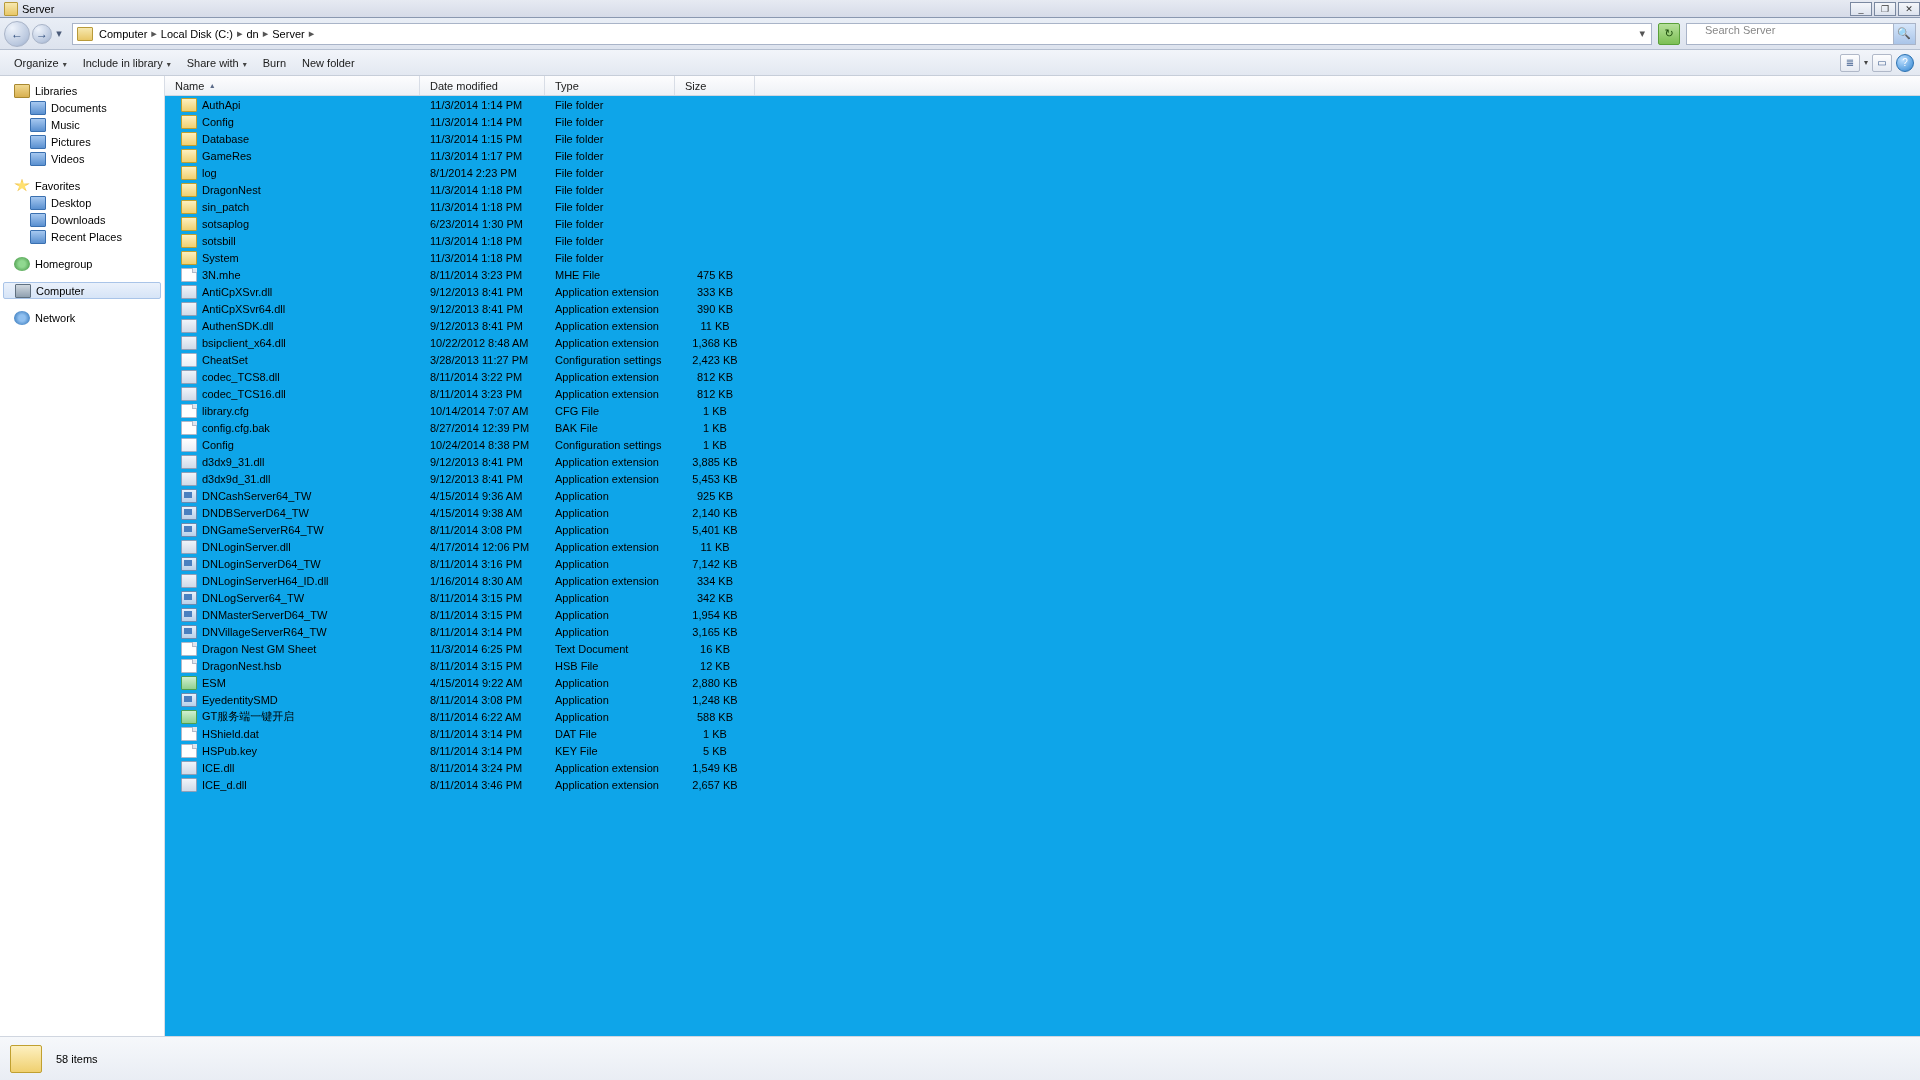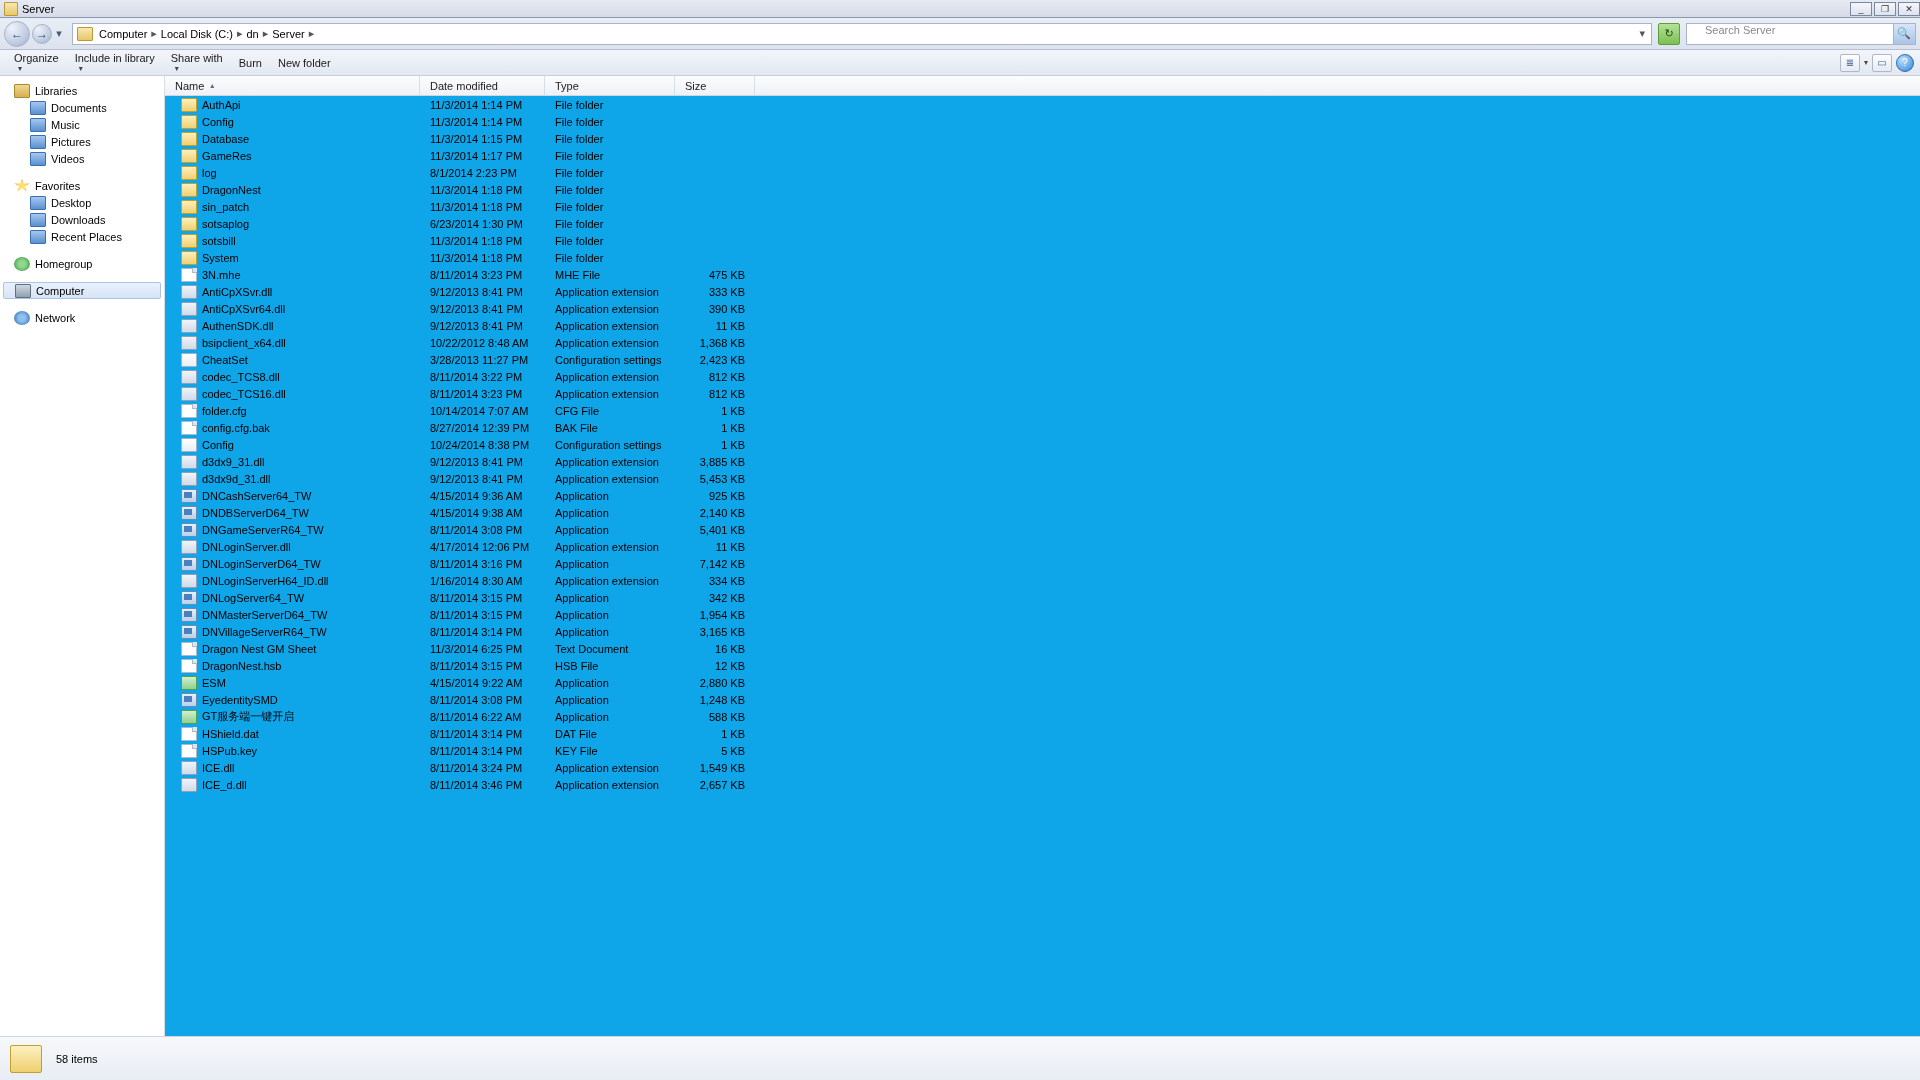--- a/index.html
+++ b/index.html
@@ -24,21 +24,21 @@
 .addr .sep { color:#555; padding:0 2px;}
 .addr .end { color:#555; padding:0 2px; margin-left:auto;}
 .refresh { width:22px; height:22px; border:1px solid #5aa03a; background:linear-gradient(#b6e09a,#7cbf54); color:#1a4a0a; display:flex; align-items:center; justify-content:center; border-radius:2px;}
 .searchbox { width:230px; height:22px; border:1px solid #a9b4c8; background:#fff; margin-left:6px; display:flex; align-items:flex-start; color:#888; }
 .searchbox .si { width:18px; text-align:center; color:#6a8ab0;}
 .searchbox .st { flex:1;}
 .searchbox .sb { width:22px; height:20px; background:linear-gradient(#d6e6fa,#a9c4e8); border-left:1px solid #a9b4c8; display:flex;align-items:center;justify-content:center;color:#2b5aa0;}
 
 
 .toolbar { height:26px; background:linear-gradient(#f2f5fa,#e3e8f1); border-bottom:1px solid #c7ced9; display:flex; align-items:center; padding:0 6px; }
-.toolbar .tbtn { padding:3px 8px; display:flex; align-items:flex-start; color:#1a1a1a;flex-direction:column;}
+.toolbar .tbtn { padding:3px 8px; display:flex; align-items:flex-end; color:#1a1a1a;}
 .toolbar .tbtn .dd { font-size:8px; margin-left:4px; color:#444;}
 .toolbar .right { margin-left:auto; display:flex; align-items:center; gap:4px;}
 .toolbar .right .ico { width:20px; height:18px; border:1px solid #b0b8c8; background:linear-gradient(#fdfdfe,#e6eaf2); border-radius:2px; display:flex; align-items:center; justify-content:center; font-size:10px; color:#3a5a8a;}
 .toolbar .right .help { background:radial-gradient(circle at 35% 30%, #bfe0ff 0%, #5aa0e0 70%, #2a70b0 100%); color:#fff; border-color:#2a70b0; border-radius:9px; width:18px; height:18px;}
 
 
 .main { display:flex; height: calc(1080px - 18px - 32px - 26px - 44px); }
 
 
 .navpane { width:165px; background:#fff; border-right:1px solid #d8dde6; padding:6px 0; overflow:hidden;}
@@ -58,21 +58,21 @@
 .listwrap { flex:1; position:relative; background:#0ea5e9;}
 .cols { height:20px; background:linear-gradient(#fdfdfe,#eef1f6); border-bottom:1px solid #d0d6e0; display:flex; position:sticky; top:0;}
 .cols .col { border-right:1px solid #d8dde6; padding:3px 10px; display:flex; align-items:center; color:#1a1a1a;}
 .cols .col .sort { font-size:8px; margin-left:6px; color:#5a6a88;}
 .listbody { overflow-y:scroll; height: calc(100% - 20px);}
 .row { display:flex; height:17px; align-items:center; }
 .cell { padding:0 10px; white-space:nowrap; overflow:hidden; text-overflow:ellipsis;}
 .c-name { width:255px; padding-left:16px; display:flex; align-items:center;}
 .c-date { width:125px;}
 .c-type { width:130px;}
-.c-size { width:80px; text-align:right;}
+.c-size { width:80px; text-align:center;}
 .fic { width:16px; height:14px; margin-right:5px; display:inline-block; flex-shrink:0;}
 .fic-folder{background:linear-gradient(#fdf0c0,#f0d070);border:1px solid #c0a030;border-radius:1px;}
 .fic-file{background:#fff;border:1px solid #b0b8c8;border-radius:1px; position:relative;}
 .fic-file::after{content:"";position:absolute;top:-1px;right:-1px;width:4px;height:4px;background:#e0e4ec;border-left:1px solid #b0b8c8;border-bottom:1px solid #b0b8c8;}
 .fic-dll{background:linear-gradient(#f0f4fa,#d0dae8);border:1px solid #90a0b8;border-radius:1px;}
 .fic-exe{background:linear-gradient(#e8f0fa,#b8d0ea);border:1px solid #6a8ab0;border-radius:1px;position:relative;}
 .fic-exe::before{content:"";position:absolute;left:2px;top:2px;width:8px;height:6px;background:#4a80c0;}
 .fic-cfg{background:linear-gradient(#fff,#e8eef6);border:1px solid #a0b0c8;border-radius:1px;}
 .fic-app{background:linear-gradient(#d0f0d0,#90d090);border:1px solid #50a050;border-radius:1px;}
 
@@ -390,21 +390,21 @@
             <span class="fic fic-dll"></span>
             <span>codec_TCS16.dll</span>
           </div>
           <div class="cell c-date">8/11/2014 3:23 PM</div>
           <div class="cell c-type">Application extension</div>
           <div class="cell c-size">812 KB</div>
         </div>
         <div class="row">
           <div class="cell c-name">
             <span class="fic fic-file"></span>
-            <span>folder.cfg</span>
+            <span>library.cfg</span>
           </div>
           <div class="cell c-date">10/14/2014 7:07 AM</div>
           <div class="cell c-type">CFG File</div>
           <div class="cell c-size">1 KB</div>
         </div>
         <div class="row">
           <div class="cell c-name">
             <span class="fic fic-file"></span>
             <span>config.cfg.bak</span>
           </div>

